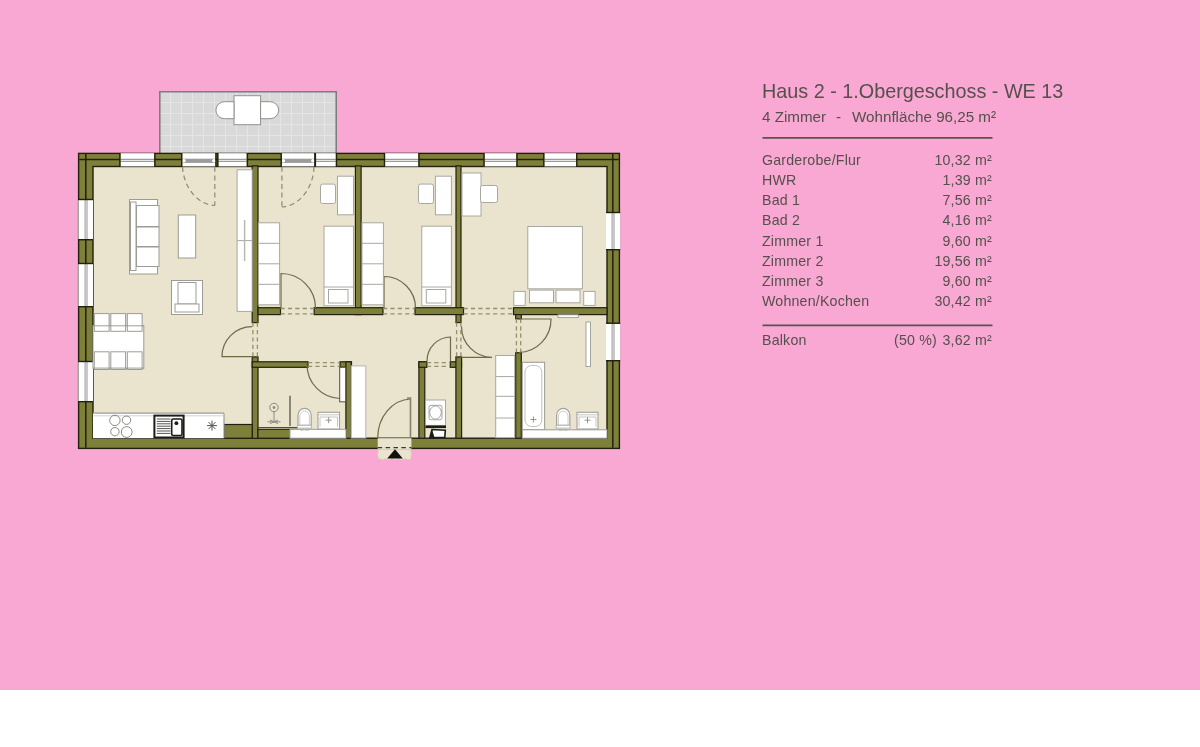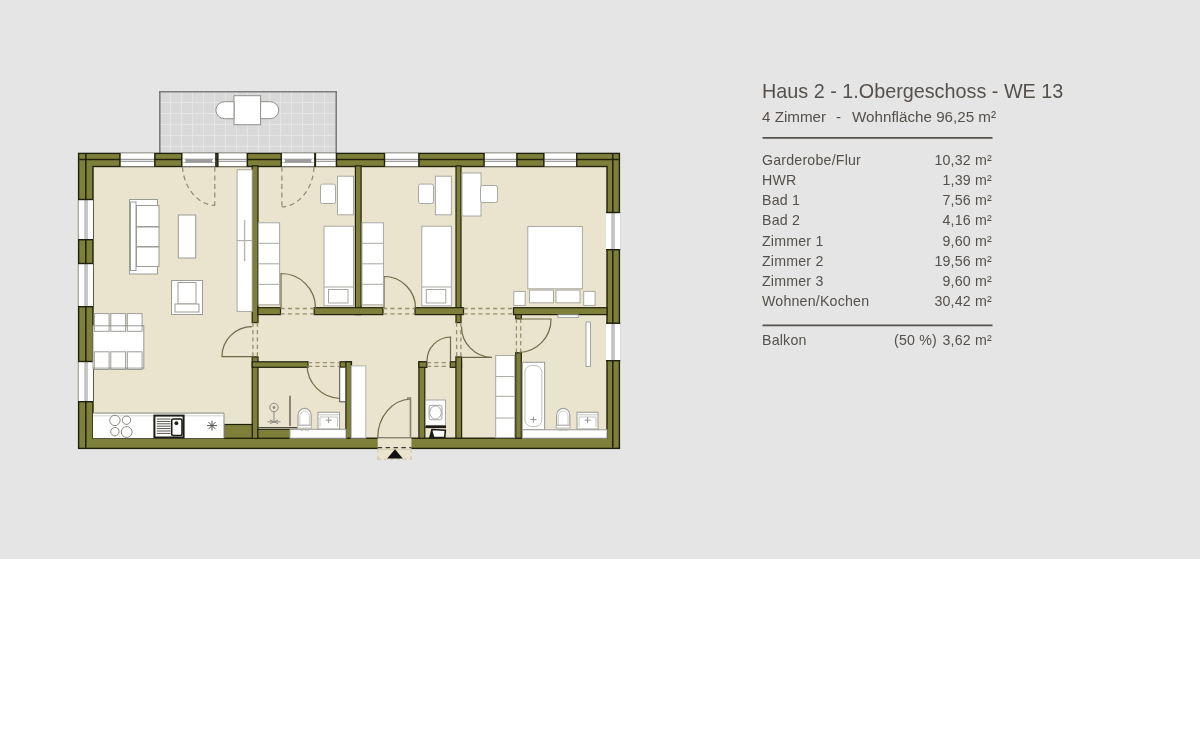--- a/index.html
+++ b/index.html
@@ -1,16 +1,16 @@
 <!DOCTYPE html>
 <html><head>
 <meta charset="utf-8">
 <style>
   html,body{margin:0;padding:0;background:#ffffff;}
-  #page{position:relative;width:1200px;height:559px;background:#e5e5e5;overflow:hidden;}
+  #page{position:relative;width:1200px;height:690px;background:#f9a8d4;overflow:hidden;}
   svg{display:block;}
   text{font-family:"Liberation Sans", sans-serif;fill:#55504b;}
 </style>
 </head>
 <body>
 <div id="page">
 <svg width="1200" height="747" viewBox="0 0 1200 747">
 <defs>
 <pattern id="btile" x="160" y="92" width="11" height="11" patternUnits="userSpaceOnUse">
   <rect x="0" y="0" width="11" height="11" fill="#d9d9d9"></rect>

